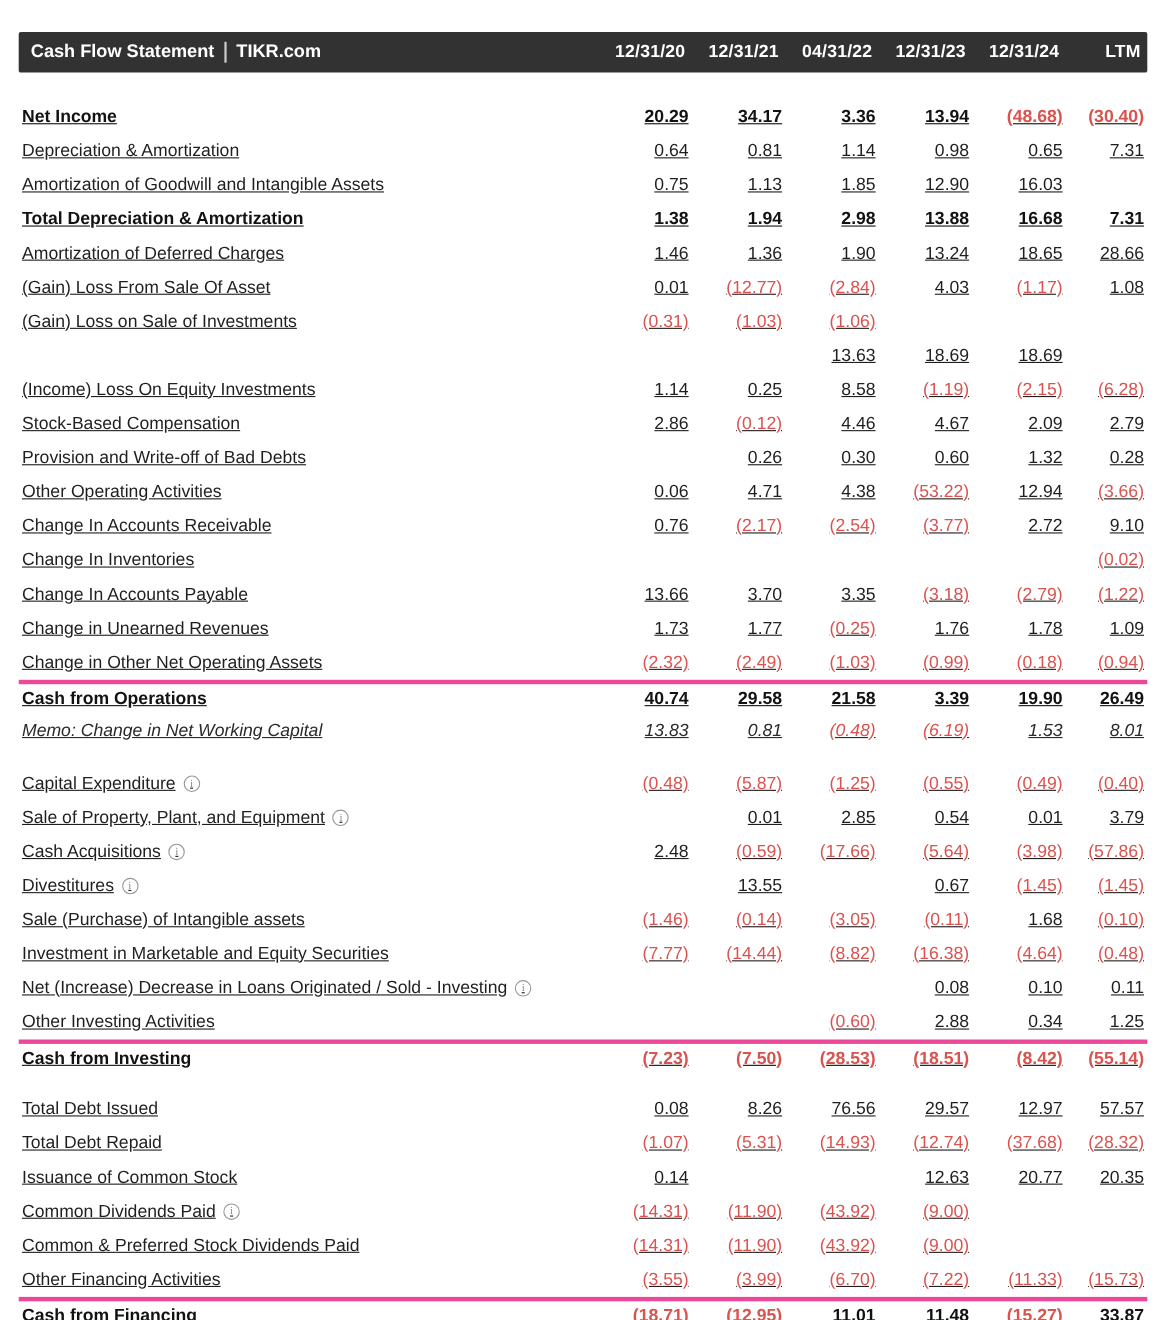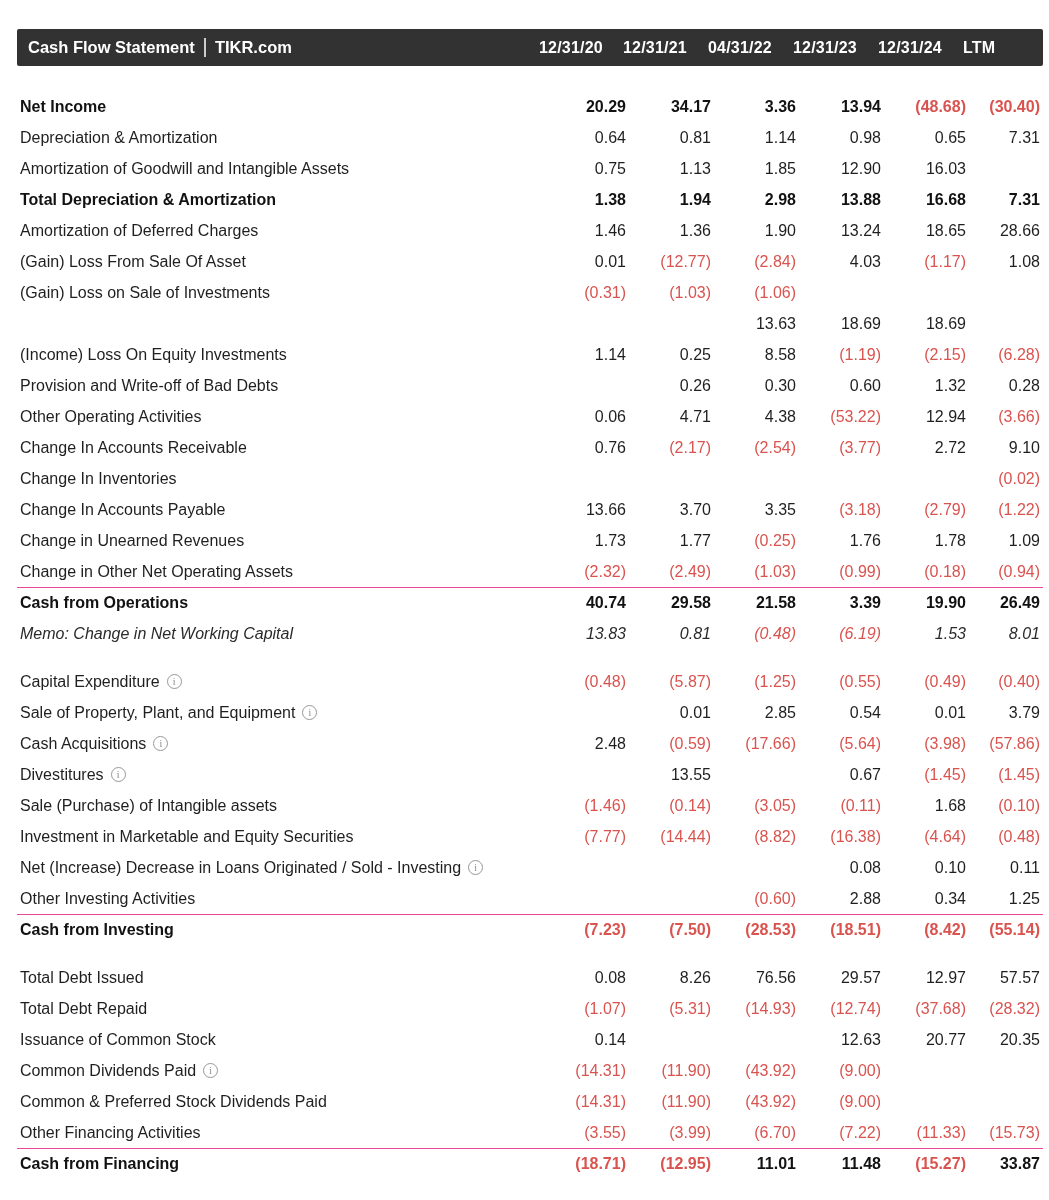--- a/index.html
+++ b/index.html
@@ -25,28 +25,28 @@
     padding:0 6px 0 11px;
     border-radius:2px;
     margin-bottom:25px;
     font-weight:700; font-size:16.5px;
   }
   .bar-title { display:flex; align-items:center; gap:9px; white-space:nowrap; }
   .bar .divider {
     display:inline-block; width:2px; height:19px;
     background:#e8e8e8; opacity:.85;
   }
-  .bar .col-head { text-align:left; font-size:16px; letter-spacing:.2px; }
+  .bar .col-head { text-align:right; font-size:16px; letter-spacing:.2px; }
 
   
-  .row { height:31px; box-sizing:border-box; padding:0 3px; font-size:16px; }
+  .row { height:31px; box-sizing:border-box; padding:0 3px; font-size:16px;text-decoration:underline; }
   .row .label { display:flex; align-items:center; gap:7px; white-space:nowrap; overflow:hidden; }
   .row .cell { text-align:right; white-space:nowrap; font-variant-numeric:tabular-nums; }
   .row.bold, .row.total { font-weight:700; color:#121212; }
-  .row.total { border-top:1px solid #ec4899; }
+  .row.total { border-top:4px solid #ec4899; }
   .row.memo { font-style:italic; color:#2a2a2a; }
   .neg { color:#d9534f; }
 
   .section-gap { height:17px; }
 
   
   .info {
     display:inline-block; box-sizing:border-box;
     width:15px; height:15px; border:1px solid #979797; border-radius:50%;
     color:#8b8b8b; font-size:10px; line-height:13px; text-align:center;
@@ -168,20 +168,31 @@
         </div>
         <div class="cell">1.14</div>
         <div class="cell">0.25</div>
         <div class="cell">8.58</div>
         <div class="cell neg">(1.19)</div>
         <div class="cell neg">(2.15)</div>
         <div class="cell neg">(6.28)</div>
       </div>
       <div class="row grid normal">
         <div class="label">
+          <span>Stock-Based Compensation</span>
+        </div>
+        <div class="cell">2.86</div>
+        <div class="cell neg">(0.12)</div>
+        <div class="cell">4.46</div>
+        <div class="cell">4.67</div>
+        <div class="cell">2.09</div>
+        <div class="cell">2.79</div>
+      </div>
+      <div class="row grid normal">
+        <div class="label">
           <span>Provision and Write-off of Bad Debts</span>
         </div>
         <div class="cell"></div>
         <div class="cell">0.26</div>
         <div class="cell">0.30</div>
         <div class="cell">0.60</div>
         <div class="cell">1.32</div>
         <div class="cell">0.28</div>
       </div>
       <div class="row grid normal">

